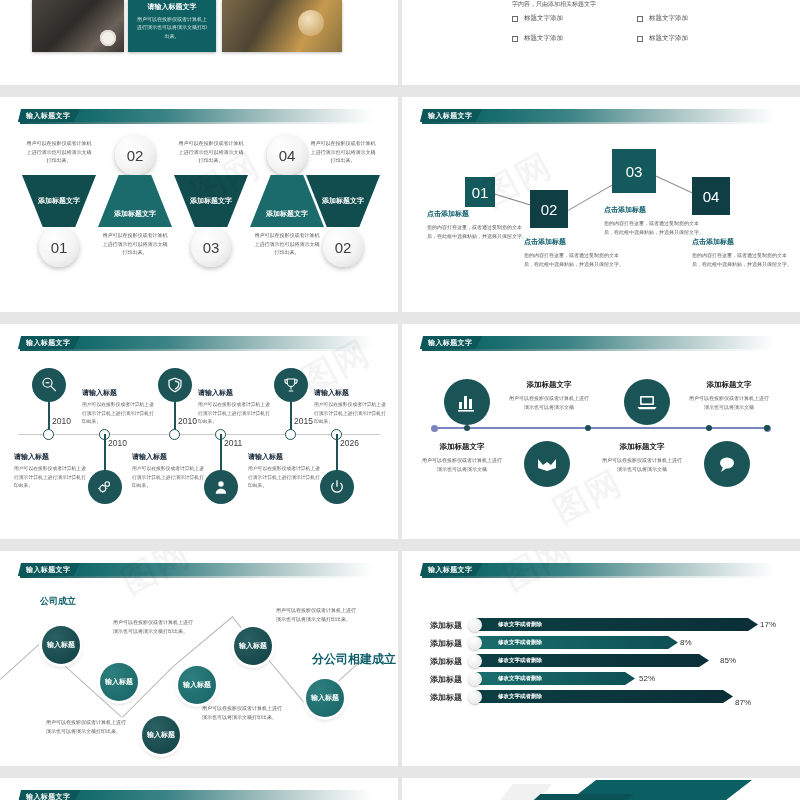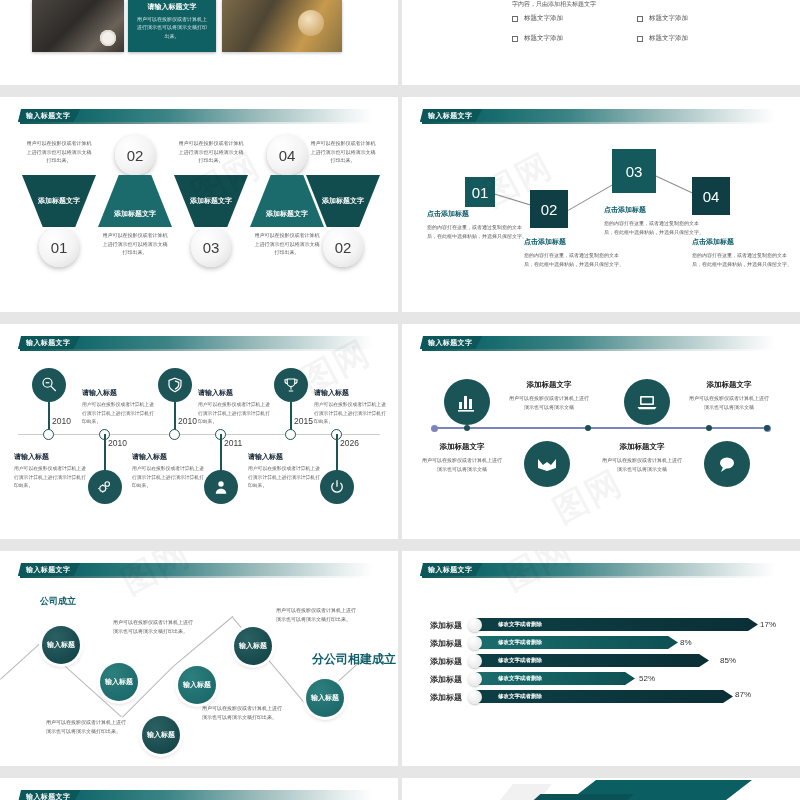--- a/index.html
+++ b/index.html
@@ -584,21 +584,21 @@
       <div class="ab-sub">修改文字或者删除</div>
     </div>
     <div class="ab-pct" style="left:237px; top:123px;text-align:center;">52%</div>
 
     <div class="ab-label" style="left:28px; top:141px;">添加标题</div>
     <div class="ab-knob" style="left:66px; top:139px;"></div>
     <div class="ab-arrow dark" style="left:74px; top:139px; width:257px;">
       <div class="body"></div>
       <div class="ab-sub">修改文字或者删除</div>
     </div>
-    <div class="ab-pct" style="left:333px; top:139px;">87%</div>
+    <div class="ab-pct" style="left:333px; top:147px;">87%</div>
     <div class="wm" style="left:100px; top:-10px;">图网</div>
   </div>
 
   <div class="slide col-l row4">
     <div class="banner">
       <div class="bar"></div>
       <div class="tab">
         <span>输入标题文字</span>
       </div>
 

